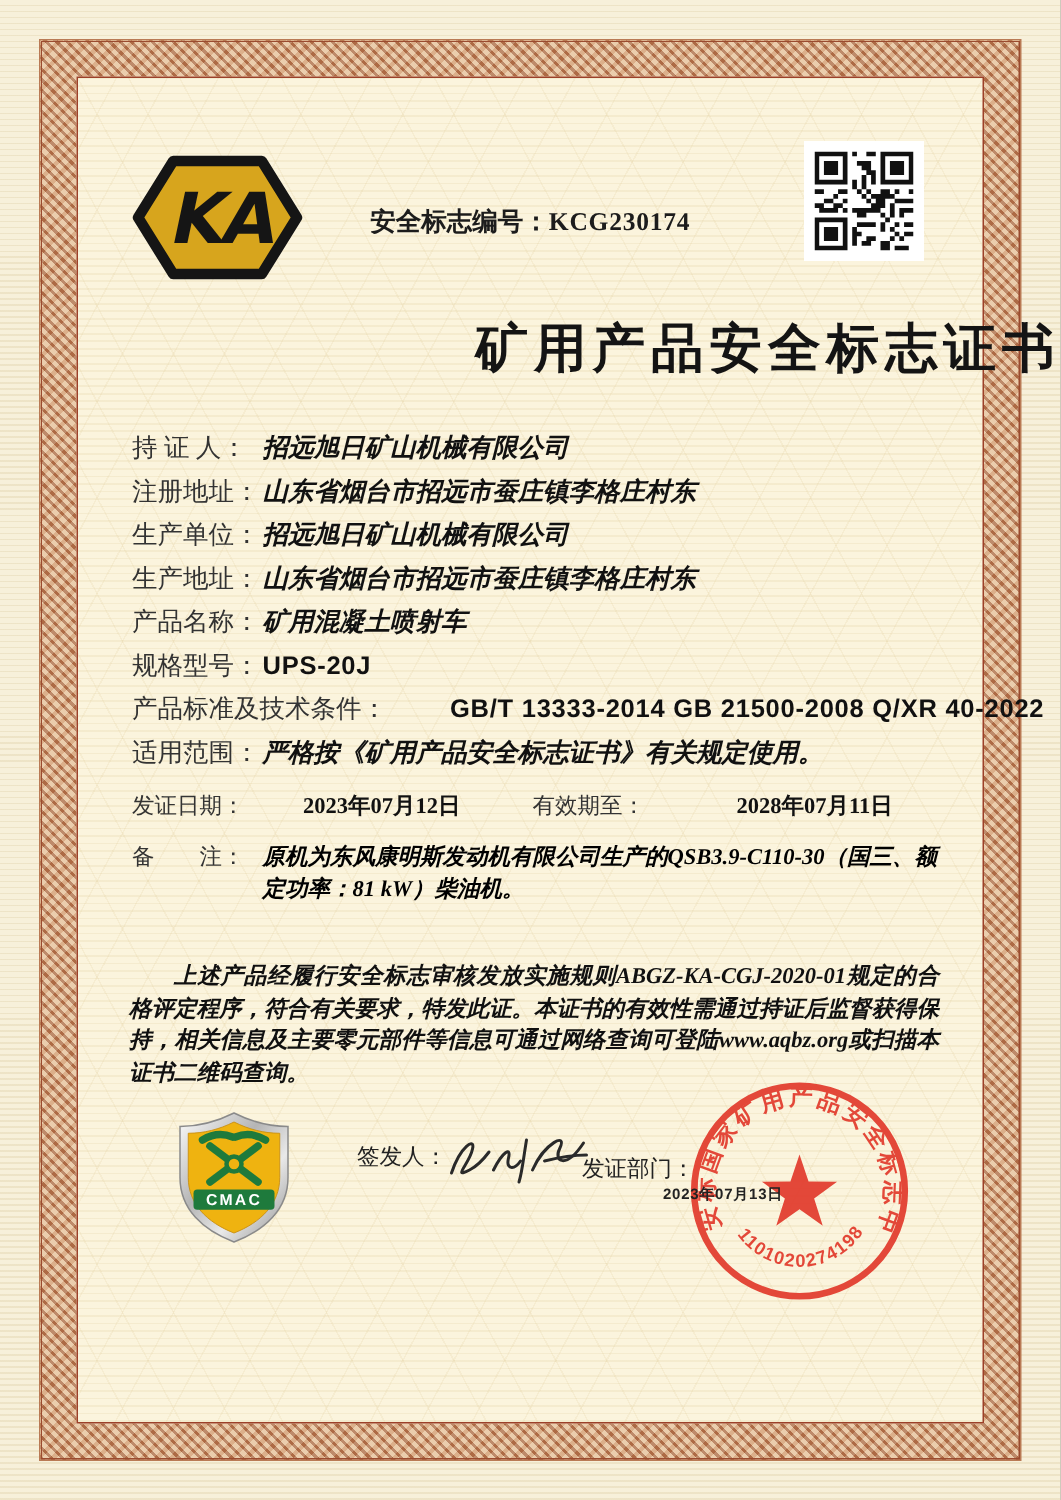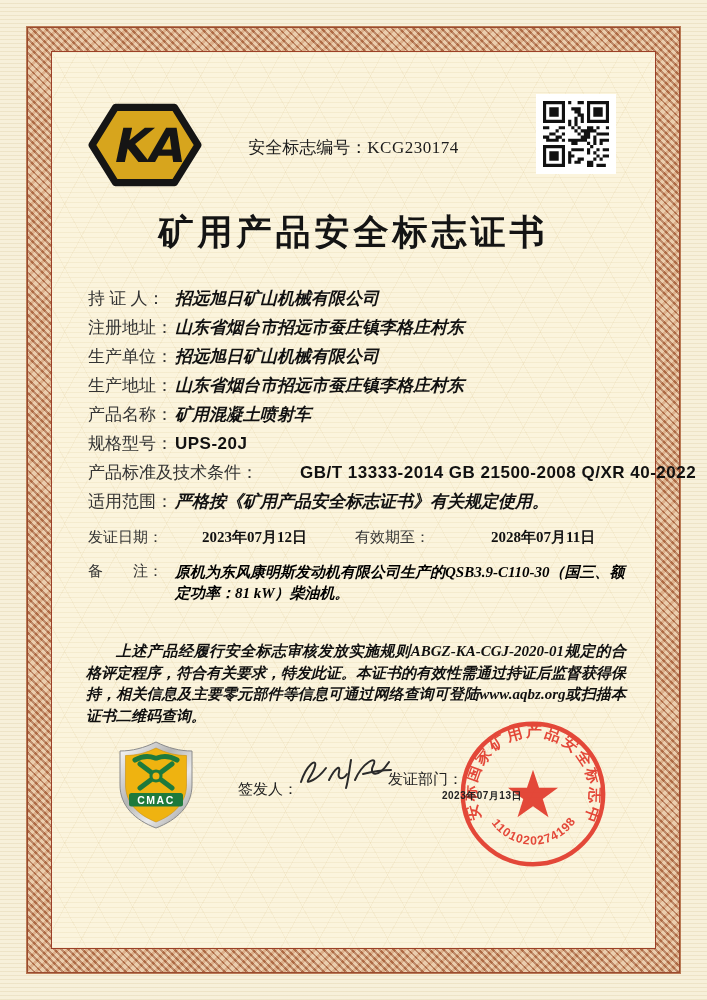--- a/index.html
+++ b/index.html
@@ -24,25 +24,25 @@
     border:1.5px solid #9c4028;
     background:
       repeating-linear-gradient(0deg, rgba(222,203,152,.22) 0 1px, transparent 1px 5px),
       repeating-linear-gradient(62deg, rgba(226,207,160,.20) 0 1px, transparent 1px 30px),
       repeating-linear-gradient(-62deg, rgba(226,207,160,.20) 0 1px, transparent 1px 30px),
       #fbf4dd;
   }
   .abs { position:absolute; }
   
   .ka-logo { left:88px; top:103px; width:114px; height:84px; }
-  .cert-line { left:0; right:0; top:136px; text-align:center; font-size:17px; color:#1c1c1c; white-space:nowrap; }
+  .cert-line { left:0; right:0; top:136px; text-align:center; font-size:17px; color:#1c1c1c; white-space:nowrap;font-weight:bold; }
   .cert-line .num { font-family:"Liberation Serif",serif; letter-spacing:.5px; }
   .qr-box { left:536px; top:94px; width:80px; height:80px; background:#fff; display:flex; align-items:center; justify-content:center; }
   
-  .title { left:0; right:0; top:209px; text-align:center; font-size:35px; font-weight:700; letter-spacing:4px; color:#141414; }
+  .title { left:0; right:0; top:209px; text-align:right; font-size:35px; font-weight:700; letter-spacing:4px; color:#141414; }
   
   .fields { left:88px; top:287px; width:536px; font-size:17px; color:#111; }
   .row { display:flex; align-items:baseline; height:29px; white-space:nowrap; }
   .row .label { width:87px; flex:none; color:#333; font-weight:500; }
   .row.wide .label { width:auto; }
   .row.wide .value { margin-left:42px; }
   .kai { font-style:italic; font-weight:600; font-family:"Liberation Serif",serif; }
   .sans { font-family:"Liberation Sans","DejaVu Sans",sans-serif; font-weight:700; font-style:normal; letter-spacing:.5px; }
   .dates { left:88px; top:528px; width:536px; font-size:15px; display:flex; }
   .dates .pair { display:flex; white-space:nowrap;gap:27px; }
@@ -51,21 +51,21 @@
   .dates .pair2 .value { margin-left:22px; }
   .dates .value { font-family:Liberation Serif, serif; font-weight:600; color:#111; }
   .remark { left:88px; top:562px; width:540px; font-size:15px; display:flex; }
   .remark .label { width:87px; flex:none; color:#333; }
   .remark .value { flex:1; line-height:21px; }
   
   .statement { left:86px; top:641px; width:540px; font-size:15px; line-height:21.5px;
     text-indent:2em; text-align:justify; color:#101010; }
   
   .cmac { left:114px; top:740px; width:84px; height:90px; }
-  .signer-label { left:238px; top:780px; font-size:15px; color:#222; }
+  .signer-label { left:238px; top:762px; font-size:15px; color:#222; }
   .signature { left:293px; top:750px; width:105px; height:46px; }
   .dept-label { left:388px; top:770px; font-size:15px; color:#222; }
   .seal { left:455px; top:716px; width:156px; height:156px; opacity:.92; }
   .seal-date { left:442px; top:789px; font-size:10px; font-weight:700; color:#222; z-index:5; letter-spacing:.5px;
     font-family:"Liberation Sans","DejaVu Sans",sans-serif; }
 </style>
 </head>
 <body>
 
 <div class="page">

